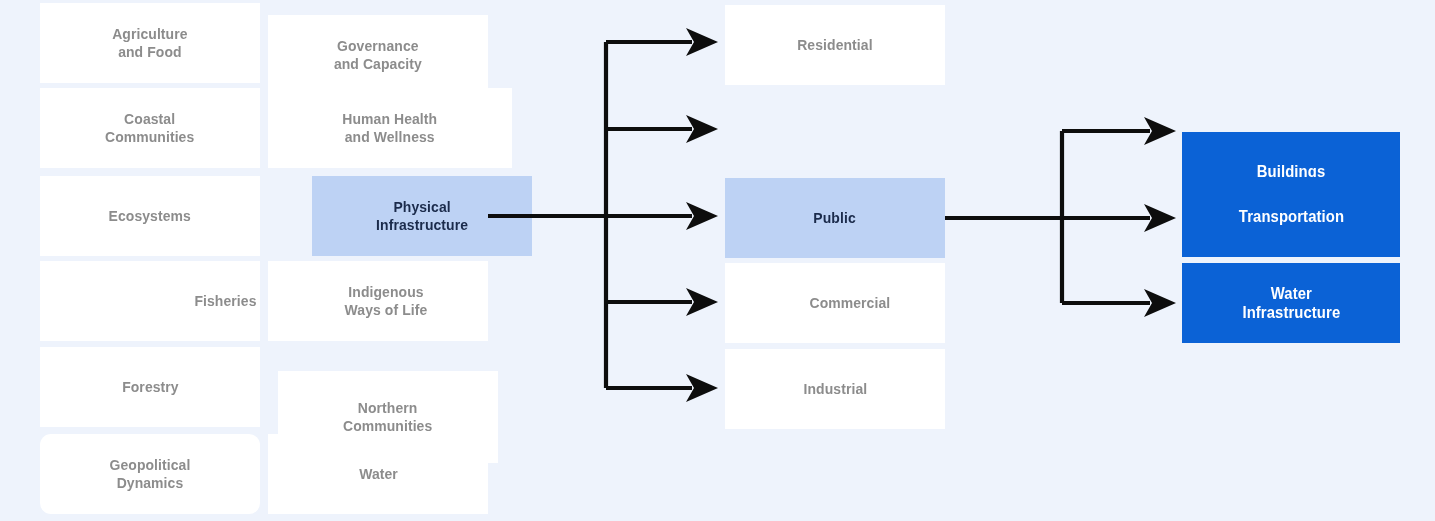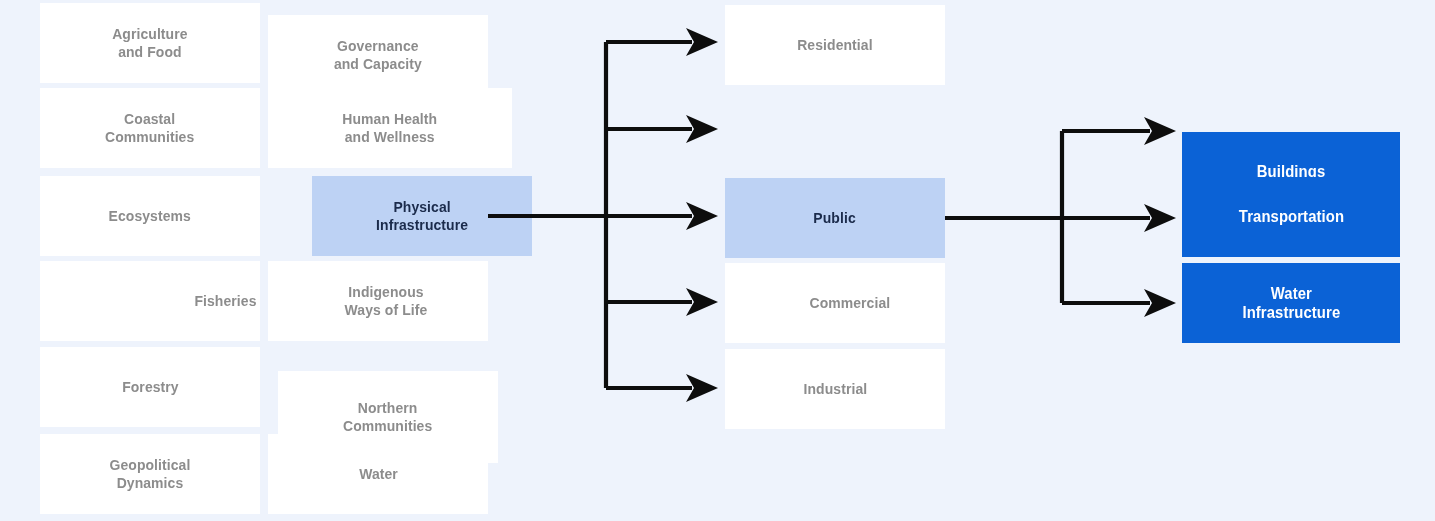--- a/index.html
+++ b/index.html
@@ -80,21 +80,21 @@
   </div>
   <div class="box box-plain" style="left:40px; top:176px; width:220px; height:80px;">
     <span>Ecosystems</span>
   </div>
   <div class="box box-plain" style="left:40px; top:261px; width:220px; height:80px;justify-content:flex-end;">
     <span>Fisheries</span>
   </div>
   <div class="box box-plain" style="left:40px; top:347px; width:220px; height:80px;">
     <span>Forestry</span>
   </div>
-  <div class="box box-plain" style="left:40px; top:434px; width:220px; height:80px;">
+  <div class="box box-plain" style="left:40px; top:434px; width:220px; height:80px;border-radius:11px;">
     <span>Geopolitical<br>Dynamics</span>
   </div>
 
   <div class="box box-plain" style="left:268px; top:15px; width:220px; height:80px;">
     <span>Governance<br>and Capacity</span>
   </div>
   <div class="box box-plain" style="left:268px; top:88px; width:244px; height:80px;">
     <span>Human Health<br>and Wellness</span>
   </div>
   <div class="box box-highlight" style="left:268px; top:176px; width:220px; height:80px;margin-left:44px;">

